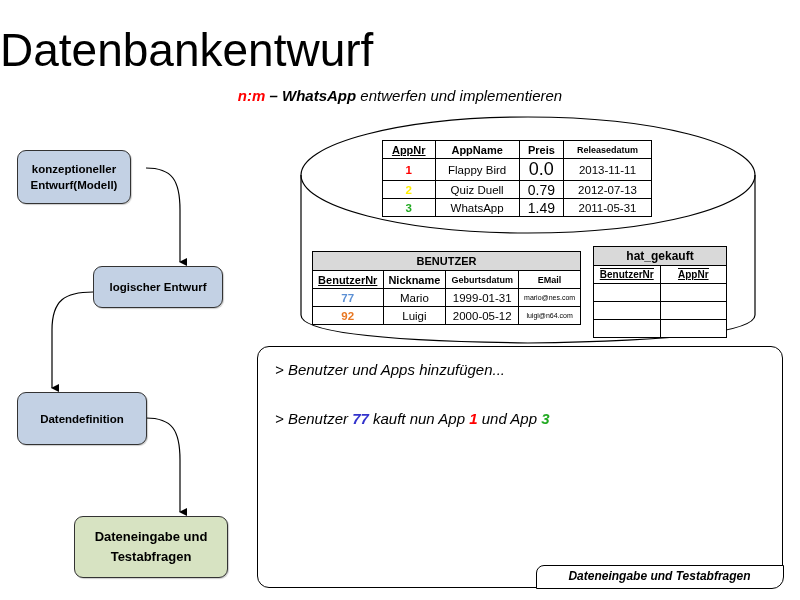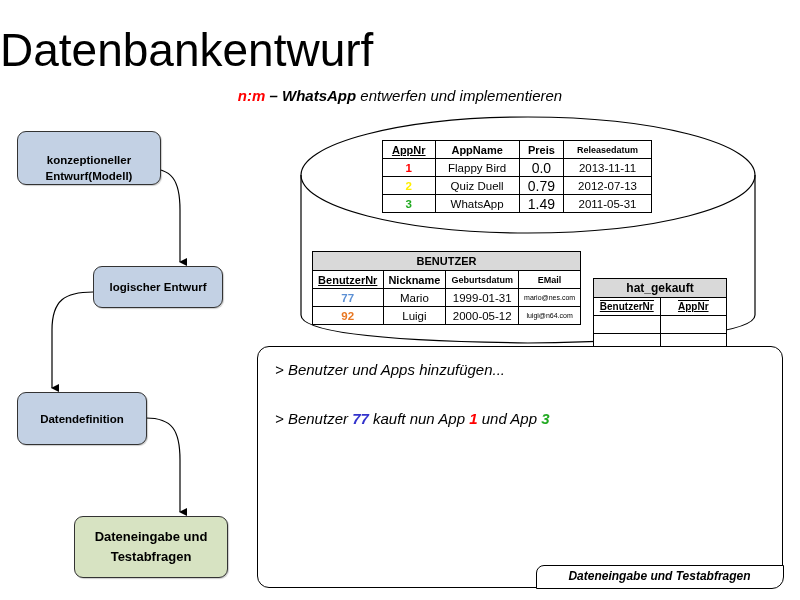--- a/index.html
+++ b/index.html
@@ -54,21 +54,21 @@
   <g>
     <path d="M301,175 L301,315 Q301,340 528,343 Q755,340 755,315 L755,175" fill="none" stroke="#000" stroke-width="1.2"></path>
     <ellipse cx="528" cy="175" rx="227" ry="58" fill="none" stroke="#000" stroke-width="1.2"></ellipse>
   </g>
 
   <path d="M146,168 C172,168 180,180 180,210 L180,262" fill="none" stroke="#000" stroke-width="1.2" marker-end="url(#arr)"></path>
   <path d="M93,292 C65,292 52,300 52,330 L52,388" fill="none" stroke="#000" stroke-width="1.2" marker-end="url(#arr)"></path>
   <path d="M146,418 C172,418 180,430 180,460 L180,512" fill="none" stroke="#000" stroke-width="1.2" marker-end="url(#arr)"></path>
 </svg>
 
-<div class="flow-box blue" style="left:17px;top:131px;width:144px;height:54px;align-items:flex-end;">
+<div class="flow-box blue" style="left:17px;top:150px;width:114px;height:54px;">
   <div>
       <div>konzeptioneller</div>
       <div>Entwurf(Modell)</div>
     </div>
 </div>
 <div class="flow-box blue" style="left:93px;top:266px;width:130px;height:42px;">
   <span>logischer Entwurf</span>
 </div>
 <div class="flow-box blue" style="left:17px;top:392px;width:130px;height:53px;">
   <span>Datendefinition</span>
@@ -84,21 +84,21 @@
   <tbody>
   <tr>
     <th class="col key"><span>AppNr</span></th>
     <th class="col">AppName</th>
     <th class="col">Preis</th>
     <th class="col small">Releasedatum</th>
   </tr>
   <tr>
     <td class="num" style="color:#ff0000">1</td>
     <td>Flappy Bird</td>
-    <td style="font-size:14px">0.0</td>
+    <td style="font-size:18px">0.0</td>
     <td>2013-11-11</td>
   </tr>
   <tr>
     <td class="num" style="color:#ffee00">2</td>
     <td>Quiz Duell</td>
     <td style="font-size:14px">0.79</td>
     <td>2012-07-13</td>
   </tr>
   <tr>
     <td class="num" style="color:#22aa22">3</td>
@@ -128,21 +128,21 @@
   </tr>
   <tr>
     <td class="num" style="color:#e87722">92</td>
     <td>Luigi</td>
     <td>2000-05-12</td>
     <td class="tiny">luigi@n64.com</td>
   </tr>
 </tbody>
   </table>
 
-<table class="db" style="left:593px;top:246px;width:134px;margin-top:32px;">
+<table class="db" style="left:593px;top:246px;width:134px;">
   <tbody>
       <tr>
         <th class="tname" colspan="2" style="font-size:12px">hat_gekauft</th>
       </tr>
   <tr>
     <th class="col fk" style="font-size:10px;width:50%"><span>BenutzerNr</span></th>
     <th class="col fk" style="font-size:10px"><span>AppNr</span></th>
   </tr>
   <tr>
         <td></td>

